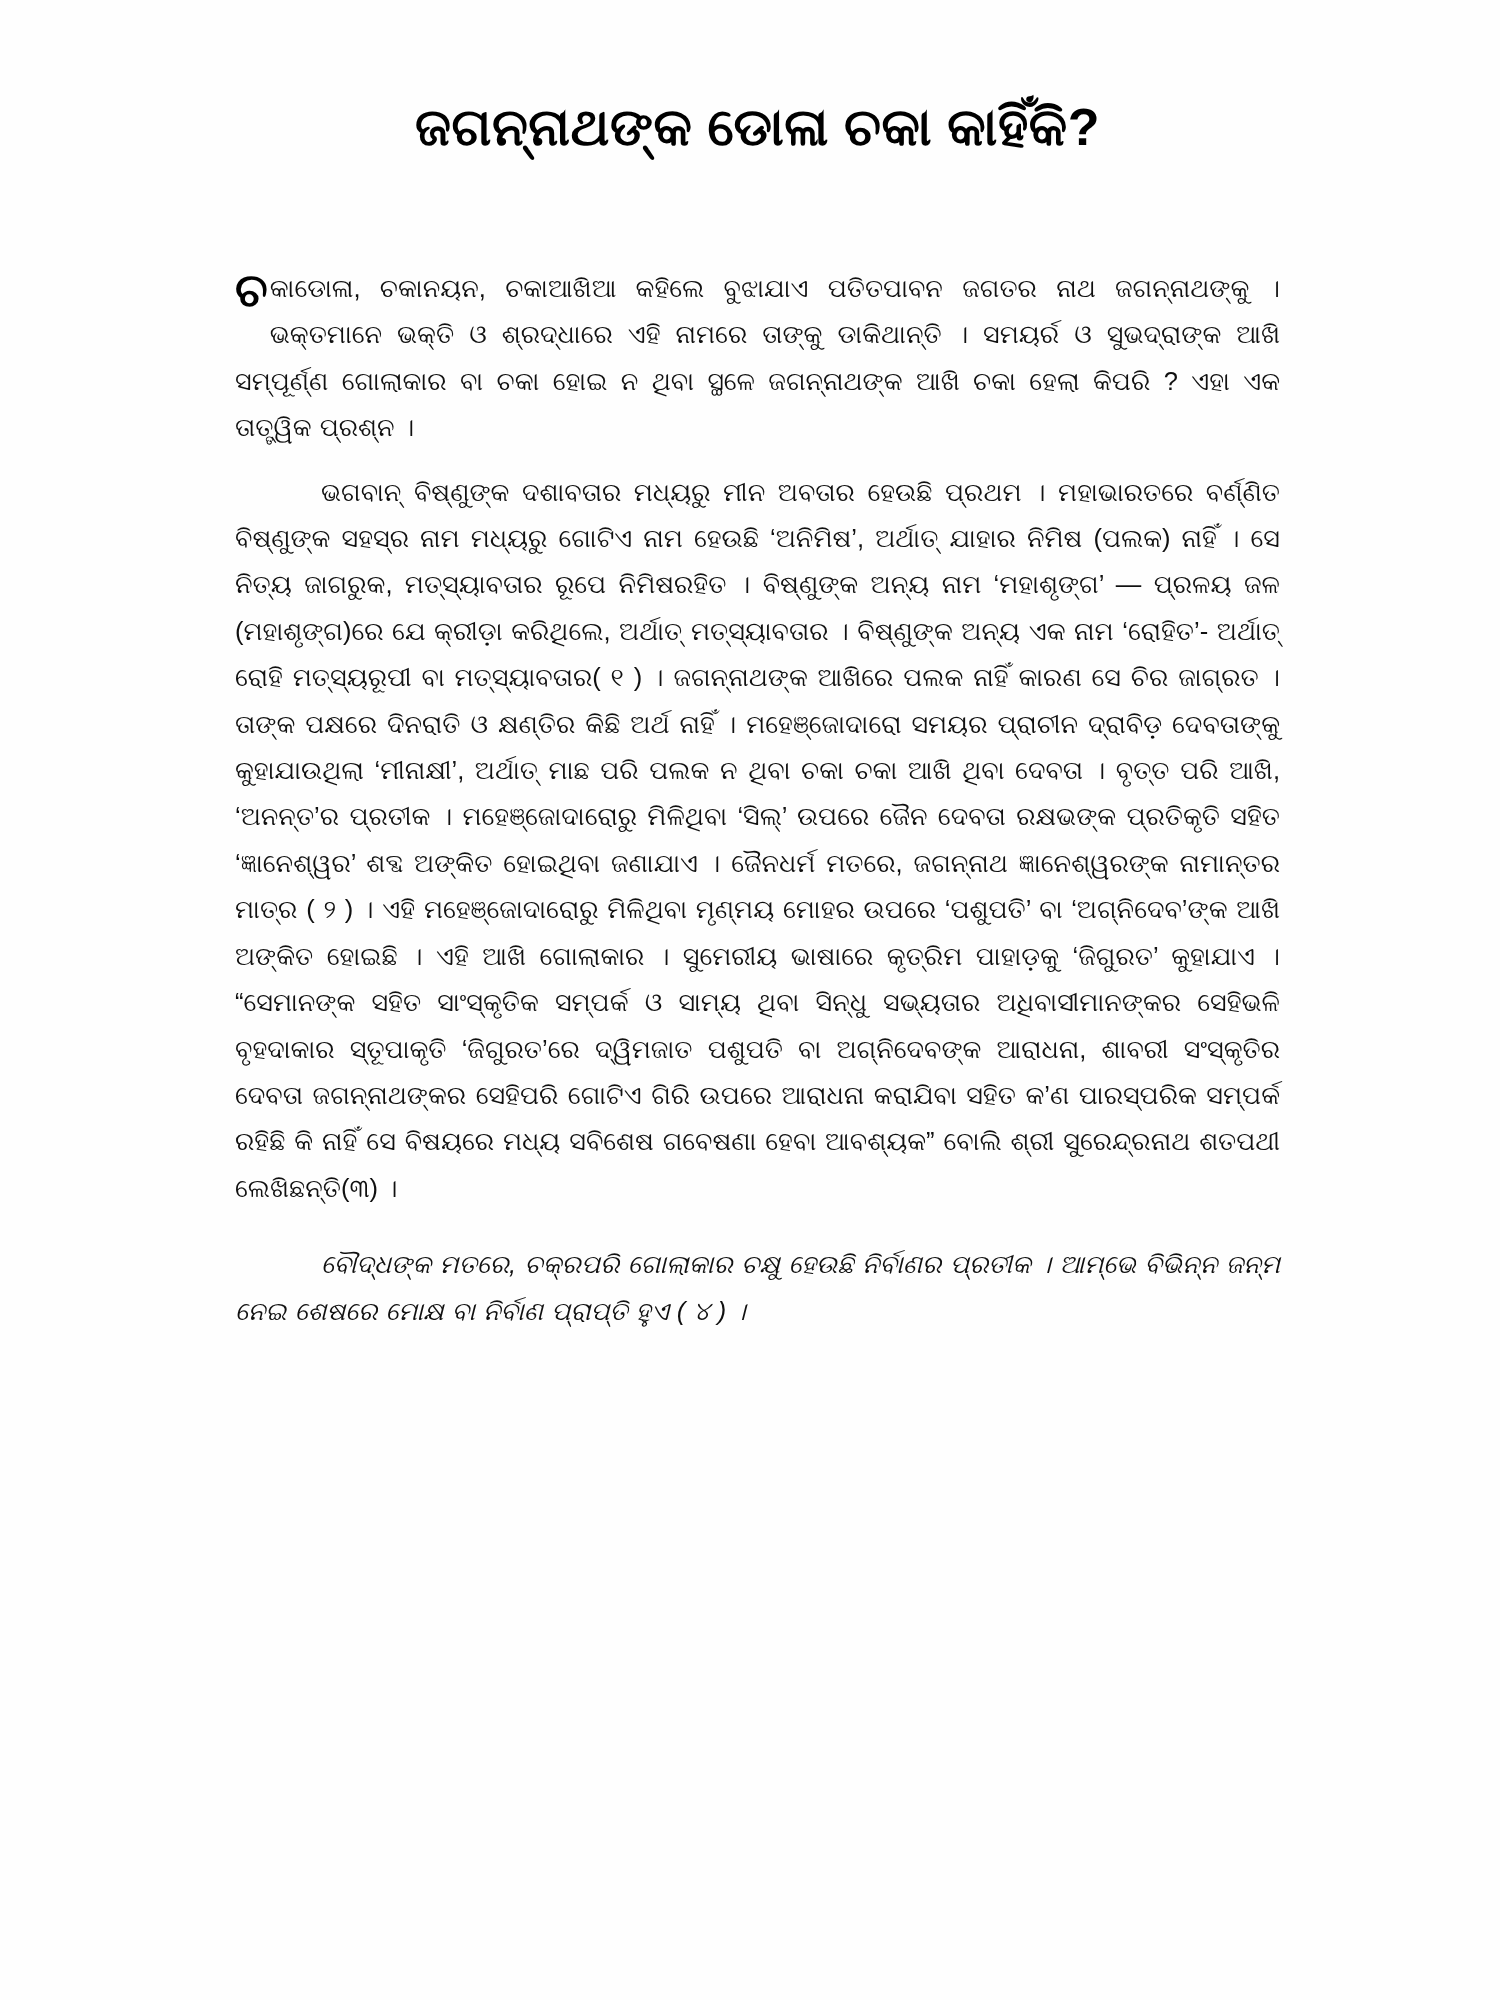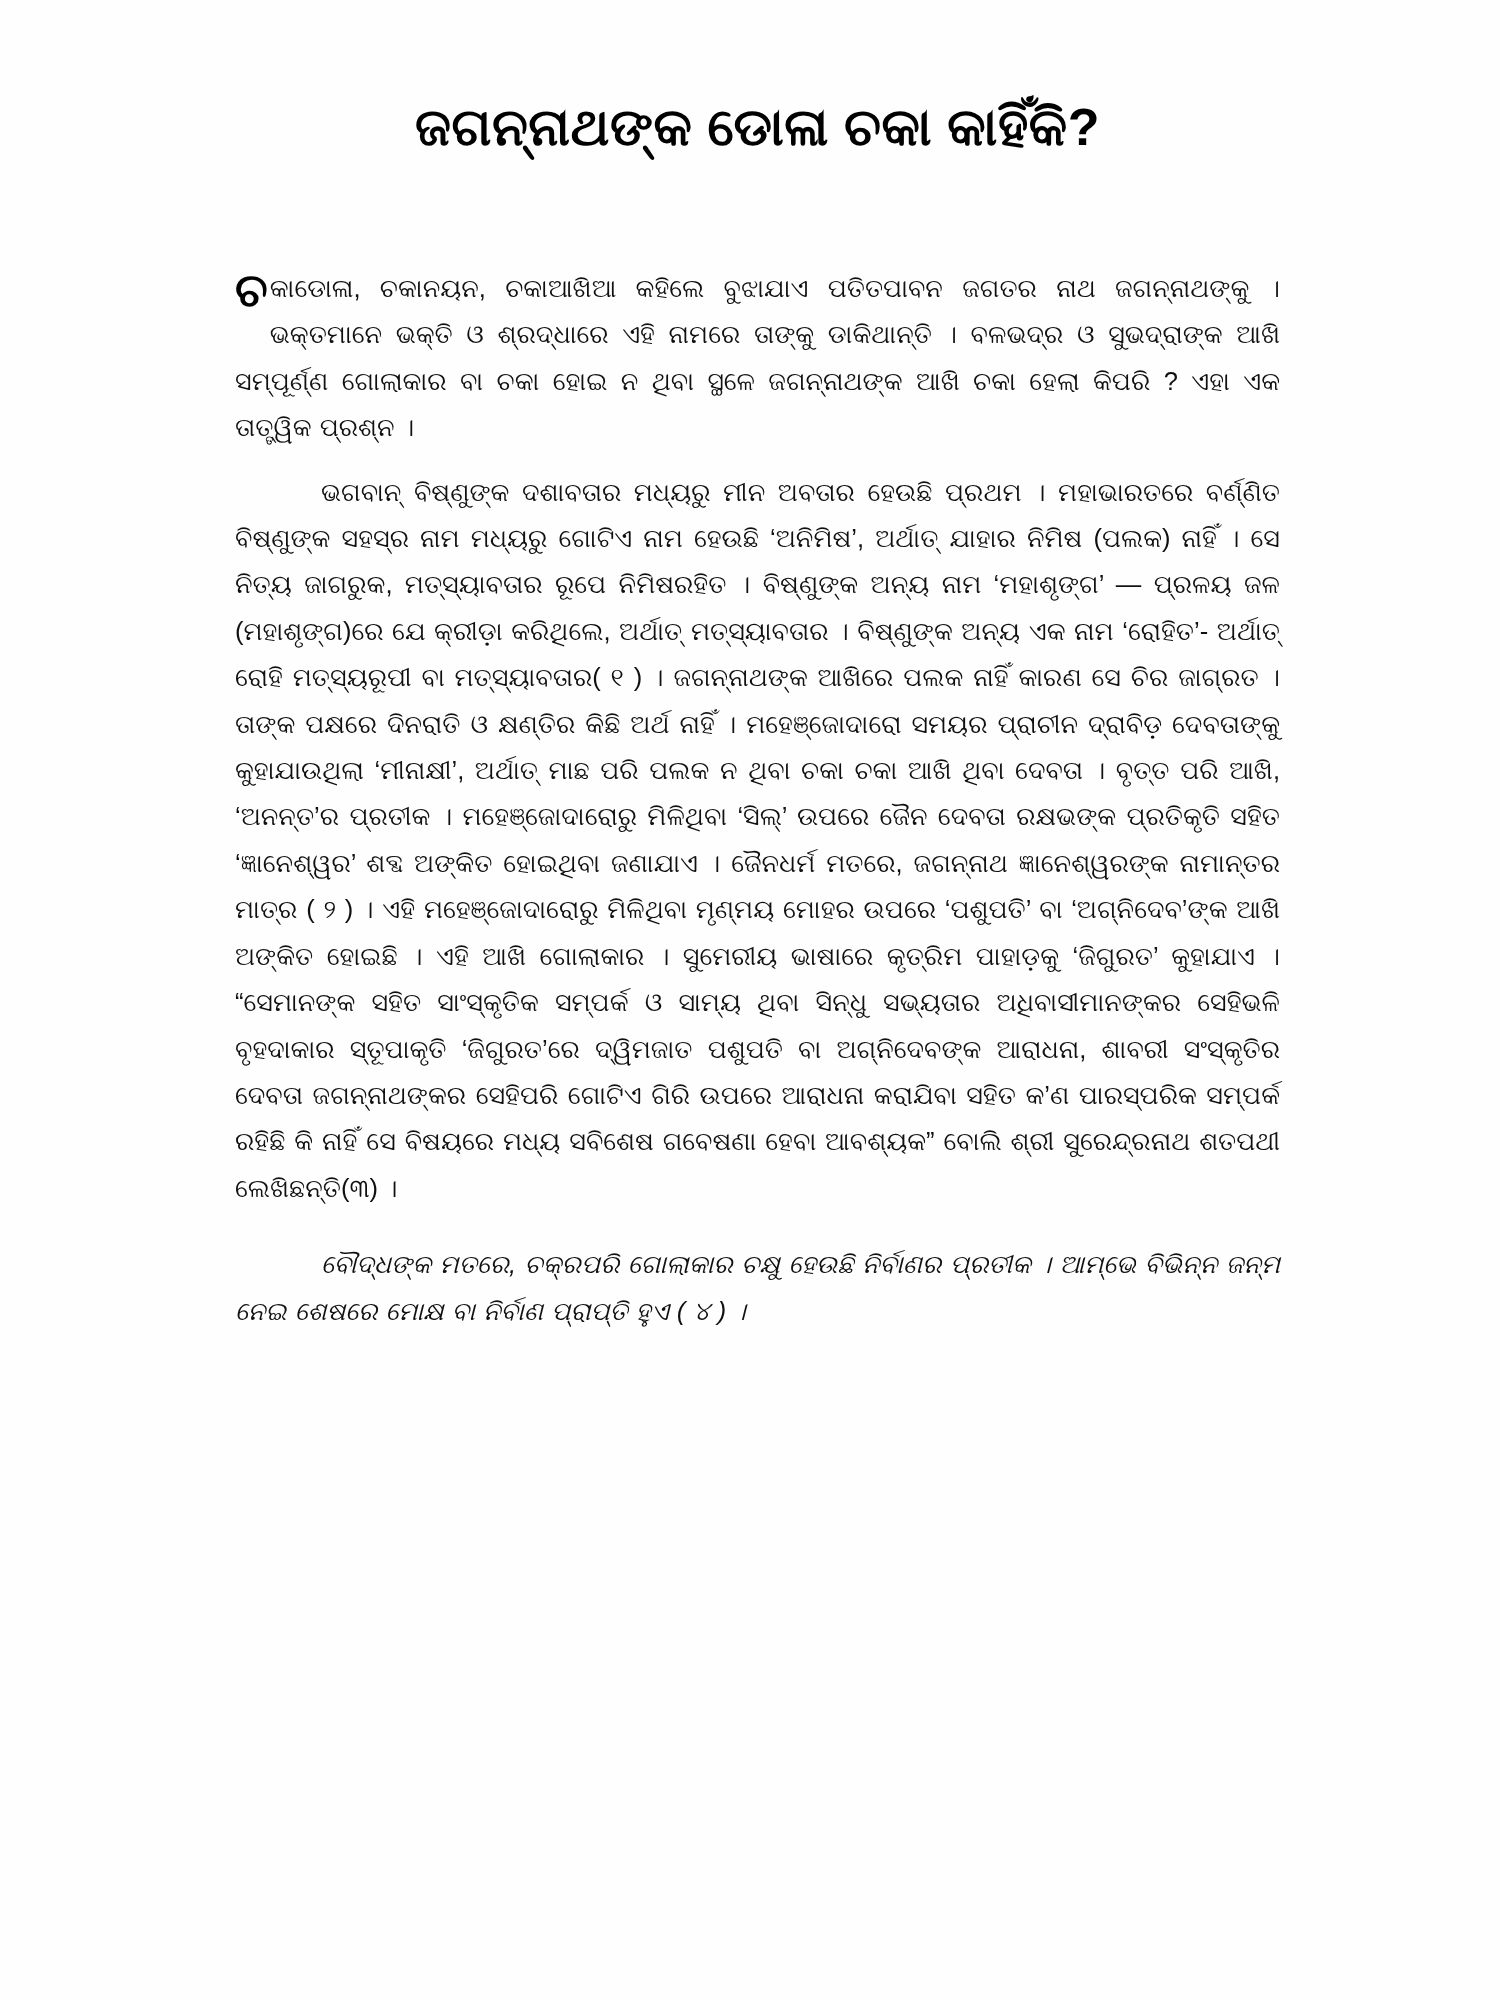--- a/index.html
+++ b/index.html
@@ -81,21 +81,21 @@
 <body>
 
 <div class="page">
   <div class="page-inner">
 
     <h1 class="doc-title">ଜଗନ୍ନାଥଙ୍କ ଡୋଳା ଚକା କାହିଁକି?</h1>
 
     <div class="body-text">
 
       <p class="para no-indent dropcap-para">
-        <span class="dropcap">ଚ</span><span>କାଡୋଳା, ଚକାନୟନ, ଚକାଆଖିଆ କହିଲେ ବୁଝାଯାଏ ପତିତପାବନ ଜଗତର ନାଥ ଜଗନ୍ନାଥଙ୍କୁ । ଭକ୍ତମାନେ ଭକ୍ତି ଓ ଶ୍ରଦ୍ଧାରେ ଏହି ନାମରେ ତାଙ୍କୁ ଡାକିଥାନ୍ତି । ବଳଭଦ୍ର ଓ ସୁଭଦ୍ରାଙ୍କ ଆଖି ସମ୍ପୂର୍ଣ୍ଣ ଗୋଲାକାର ବା ଚକା ହୋଇ ନ ଥିବା ସ୍ଥଳେ ଜଗନ୍ନାଥଙ୍କ ଆଖି ଚକା ହେଲା କିପରି ? ଏହା ଏକ ତାତ୍ତ୍ୱିକ ପ୍ରଶ୍ନ ।</span>
+        <span class="dropcap">ଚ</span><span>କାଡୋଳା, ଚକାନୟନ, ଚକାଆଖିଆ କହିଲେ ବୁଝାଯାଏ ପତିତପାବନ ଜଗତର ନାଥ ଜଗନ୍ନାଥଙ୍କୁ । ଭକ୍ତମାନେ ଭକ୍ତି ଓ ଶ୍ରଦ୍ଧାରେ ଏହି ନାମରେ ତାଙ୍କୁ ଡାକିଥାନ୍ତି । ସମୟର୍ର ଓ ସୁଭଦ୍ରାଙ୍କ ଆଖି ସମ୍ପୂର୍ଣ୍ଣ ଗୋଲାକାର ବା ଚକା ହୋଇ ନ ଥିବା ସ୍ଥଳେ ଜଗନ୍ନାଥଙ୍କ ଆଖି ଚକା ହେଲା କିପରି ? ଏହା ଏକ ତାତ୍ତ୍ୱିକ ପ୍ରଶ୍ନ ।</span>
       </p>
 
       <div class="spacer-sm"></div>
 
       <p class="para">
         <span>ଭଗବାନ୍ ବିଷ୍ଣୁଙ୍କ ଦଶାବତାର ମଧ୍ୟରୁ ମୀନ ଅବତାର ହେଉଛି ପ୍ରଥମ । ମହାଭାରତରେ ବର୍ଣ୍ଣିତ ବିଷ୍ଣୁଙ୍କ ସହସ୍ର ନାମ ମଧ୍ୟରୁ ଗୋଟିଏ ନାମ ହେଉଛି ‘ଅନିମିଷ’, ଅର୍ଥାତ୍ ଯାହାର ନିମିଷ (ପଲକ) ନାହିଁ । ସେ ନିତ୍ୟ ଜାଗରୁକ, ମତ୍ସ୍ୟାବତାର ରୂପେ ନିମିଷରହିତ । ବିଷ୍ଣୁଙ୍କ ଅନ୍ୟ ନାମ ‘ମହାଶୃଙ୍ଗ’ — ପ୍ରଳୟ ଜଳ (ମହାଶୃଙ୍ଗ)ରେ ଯେ କ୍ରୀଡ଼ା କରିଥିଲେ, ଅର୍ଥାତ୍ ମତ୍ସ୍ୟାବତାର । ବିଷ୍ଣୁଙ୍କ ଅନ୍ୟ ଏକ ନାମ ‘ରୋହିତ’- ଅର୍ଥାତ୍ ରୋହି ମତ୍ସ୍ୟରୂପୀ ବା ମତ୍ସ୍ୟାବତାର( ୧ ) । ଜଗନ୍ନାଥଙ୍କ ଆଖିରେ ପଲକ ନାହିଁ କାରଣ ସେ ଚିର ଜାଗ୍ରତ । ତାଙ୍କ ପକ୍ଷରେ ଦିନରାତି ଓ କ୍ଷଣ୍ତିର କିଛି ଅର୍ଥ ନାହିଁ । ମହେଞ୍ଜୋଦାରୋ ସମୟର ପ୍ରାଚୀନ ଦ୍ରାବିଡ଼ ଦେବତାଙ୍କୁ କୁହାଯାଉଥିଲା ‘ମୀନାକ୍ଷୀ’, ଅର୍ଥାତ୍ ମାଛ ପରି ପଲକ ନ ଥିବା ଚକା ଚକା ଆଖି ଥିବା ଦେବତା । ବୃତ୍ତ ପରି ଆଖି, ‘ଅନନ୍ତ’ର ପ୍ରତୀକ । ମହେଞ୍ଜୋଦାରୋରୁ ମିଳିଥିବା ‘ସିଲ୍’ ଉପରେ ଜୈନ ଦେବତା ରକ୍ଷଭଙ୍କ ପ୍ରତିକୃତି ସହିତ ‘ଜ୍ଞାନେଶ୍ୱର’ ଶବ୍ଦ ଅଙ୍କିତ ହୋଇଥିବା ଜଣାଯାଏ । ଜୈନଧର୍ମ ମତରେ, ଜଗନ୍ନାଥ ଜ୍ଞାନେଶ୍ୱରଙ୍କ ନାମାନ୍ତର ମାତ୍ର ( ୨ ) । ଏହି ମହେଞ୍ଜୋଦାରୋରୁ ମିଳିଥିବା ମୃଣ୍ମୟ ମୋହର ଉପରେ ‘ପଶୁପତି’ ବା ‘ଅଗ୍ନିଦେବ’ଙ୍କ ଆଖି ଅଙ୍କିତ ହୋଇଛି । ଏହି ଆଖି ଗୋଲାକାର । ସୁମେରୀୟ ଭାଷାରେ କୃତ୍ରିମ ପାହାଡ଼କୁ ‘ଜିଗୁରତ’ କୁହାଯାଏ । “ସେମାନଙ୍କ ସହିତ ସାଂସ୍କୃତିକ ସମ୍ପର୍କ ଓ ସାମ୍ୟ ଥିବା ସିନ୍ଧୁ ସଭ୍ୟତାର ଅଧିବାସୀମାନଙ୍କର ସେହିଭଳି ବୃହଦାକାର ସ୍ତୂପାକୃତି ‘ଜିଗୁରତ’ରେ ଦ୍ୱିମଜାତ ପଶୁପତି ବା ଅଗ୍ନିଦେବଙ୍କ ଆରାଧନା, ଶାବରୀ ସଂସ୍କୃତିର ଦେବତା ଜଗନ୍ନାଥଙ୍କର ସେହିପରି ଗୋଟିଏ ଗିରି ଉପରେ ଆରାଧନା କରାଯିବା ସହିତ କ’ଣ ପାରସ୍ପରିକ ସମ୍ପର୍କ ରହିଛି କି ନାହିଁ ସେ ବିଷୟରେ ମଧ୍ୟ ସବିଶେଷ ଗବେଷଣା ହେବା ଆବଶ୍ୟକ” ବୋଲି ଶ୍ରୀ ସୁରେନ୍ଦ୍ରନାଥ ଶତପଥୀ ଲେଖିଛନ୍ତି(୩) ।</span>
       </p>
 
       <div class="spacer-md"></div>
 

